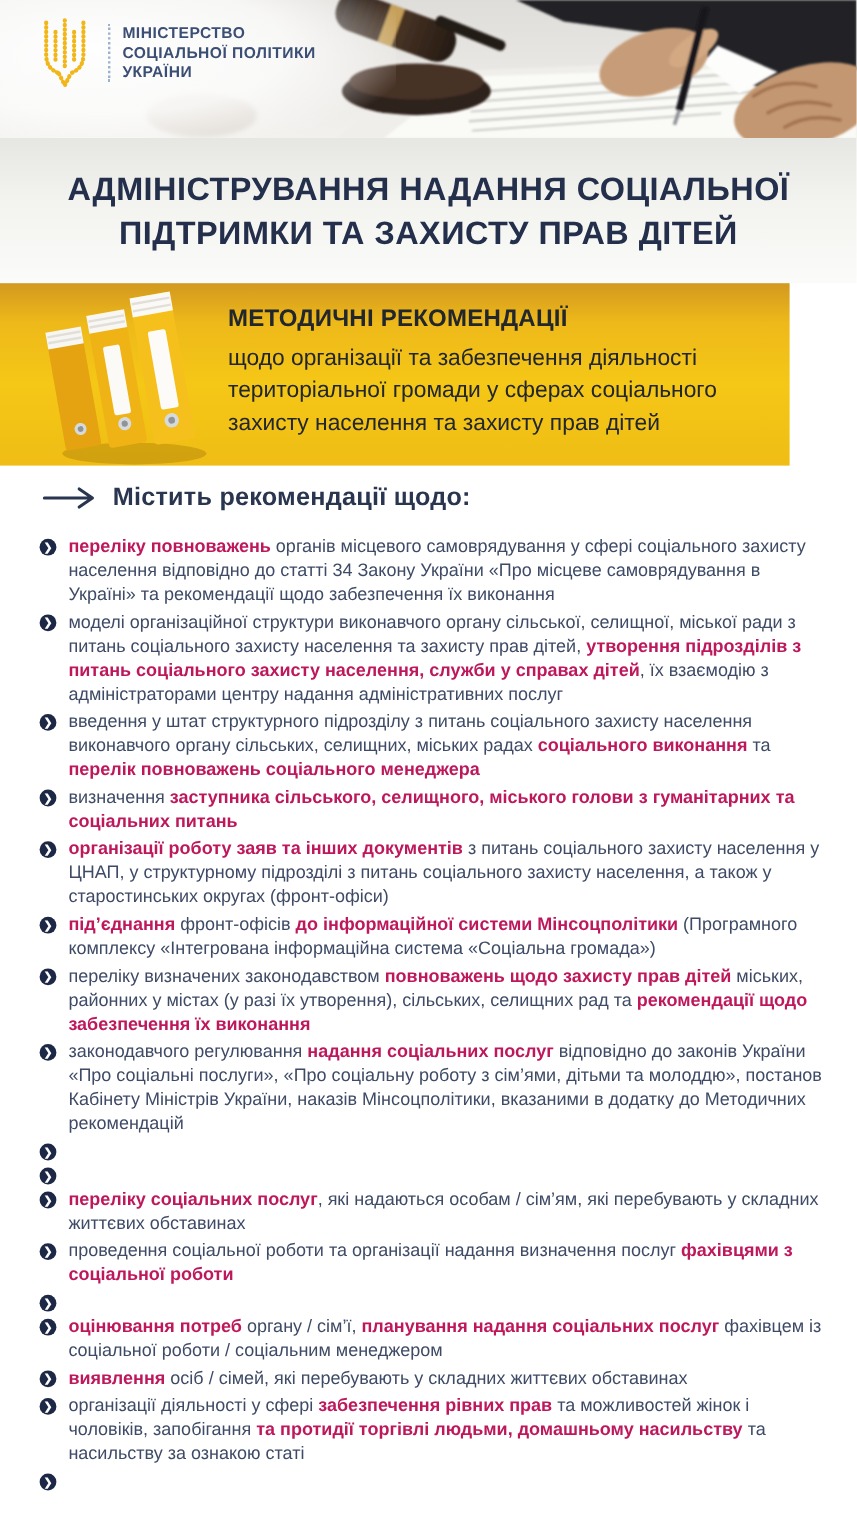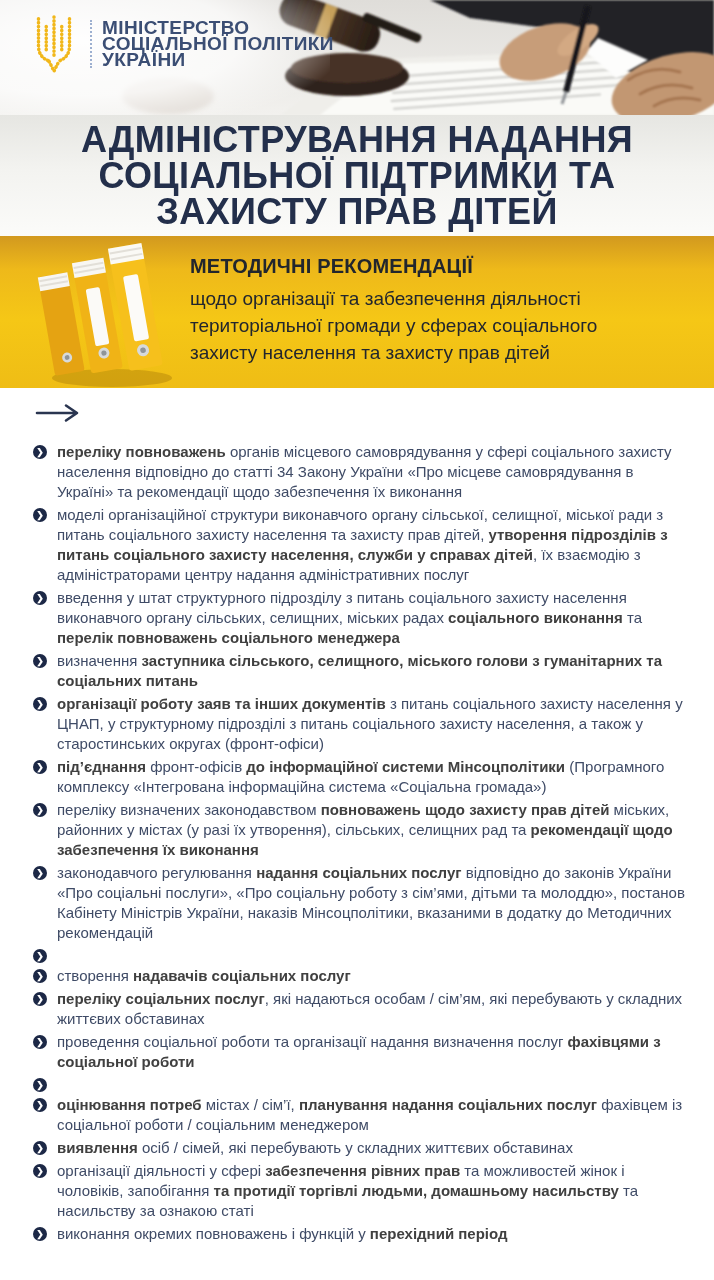--- a/index.html
+++ b/index.html
@@ -5,46 +5,46 @@
   html,body{margin:0;padding:0;background:#ffffff;}
   .page{position:relative;width:714px;height:1280px;overflow:hidden;background:#ffffff;
         font-family:"Liberation Sans",sans-serif;}
 
   
   .photo-header{position:relative;width:714px;height:115px;overflow:hidden;background:#e9e7e3;}
   .photo-header svg{display:block;}
   .logo{position:absolute;top:13px;left:28px;display:flex;align-items:center;gap:10px;}
   .logo-sep{height:48px;border-left:2px dotted #9db0d0;}
   .logo-text{display:flex;flex-direction:column;justify-content:center;
-             color:#3b4e74;font-weight:700;font-size:19px;line-height:16px;letter-spacing:.4px;}
+             color:#3b4e74;font-weight:700;font-size:13px;line-height:16px;letter-spacing:.4px;}
 
   
   .title-band{width:714px;height:121px;display:flex;align-items:center;justify-content:center;
               background:linear-gradient(180deg,#e6e6e2 0%,#f3f3f0 45%,#fbfbf9 100%);}
   .title-band h1{margin:12px;max-width:655px;text-align:center;color:#232f4b;
-                 font-size:36px;line-height:36px;font-weight:700;letter-spacing:.4px;}
-
-  
-  .banner{position:relative;width:714px;height:152px;overflow:hidden;
+                 font-size:27px;line-height:36px;font-weight:700;letter-spacing:.4px;}
+
+  
+  .banner{position:relative;width:658px;height:152px;overflow:hidden;
           background:linear-gradient(180deg,#d2991f 0%,#eeb91a 22%,#f5c716 55%,#efbd15 100%);}
   .binders{position:absolute;left:30px;top:4px;}
   .banner-text{position:absolute;left:190px;top:19px;max-width:490px;color:#22262d;}
   .banner-heading{font-size:20px;font-weight:700;letter-spacing:.2px;margin-bottom:7px;}
   .banner-subtitle{font-size:19px;font-weight:400;line-height:27px;max-width:470px;}
 
   
   .content{padding:15px 26px 0 33px;}
   .content-heading{display:flex;align-items:center;gap:13px;margin-left:2px;}
   .content-heading h2{margin:0;color:#2a3550;font-size:21px;font-weight:700;letter-spacing:.2px;}
   .rec-list{list-style:none;margin:19px 0 0 0;padding:0;}
   .rec-item{display:flex;gap:10px;margin-bottom:3px;}
   .bullet{flex:0 0 14px;width:14px;height:14px;border-radius:50%;background:#1c2846;color:#ffffff;
           font-size:9px;line-height:14px;text-align:center;font-weight:700;margin-top:3px;}
   .itext{font-size:15px;line-height:20px;color:#3f4b66;}
-  .itext b{font-weight:700;color:#404040;}
+  .itext b{font-weight:700;color:#be185d;}
 </style>
 </head>
 <body>
 
 <div class="page">
 
   <header class="photo-header">
     <svg width="714" height="115" viewBox="0 0 714 115" aria-hidden="true">
       <defs>
         <linearGradient id="bgGrad" x1="0" y1="0" x2="0" y2="1">
@@ -176,20 +176,21 @@
       <div class="banner-heading">МЕТОДИЧНІ РЕКОМЕНДАЦІЇ</div>
       <div class="banner-subtitle">щодо організації та забезпечення діяльності територіальної громади у сферах соціального захисту населення та захисту прав дітей</div>
     </div>
   </section>
 
   <section class="content">
     <div class="content-heading">
       <svg width="46" height="20" viewBox="0 0 46 20" aria-hidden="true">
         <path d="M2 10 H41 M31 2.5 L42 10 L31 17.5" fill="none" stroke="#2a3550" stroke-width="2.6" stroke-linecap="round" stroke-linejoin="round"></path>
       </svg>
+      <h2>Містить рекомендації щодо:</h2>
     </div>
     <ul class="rec-list">
         <li class="rec-item">
           <span class="bullet">❯</span>
           <span class="itext"><b>переліку повноважень</b><span> органів місцевого самоврядування у сфері соціального захисту населення відповідно до статті 34 Закону України «Про місцеве самоврядування в Україні» та рекомендації щодо забезпечення їх виконання</span></span>
         </li>
         <li class="rec-item">
           <span class="bullet">❯</span>
           <span class="itext"><span>моделі організаційної структури виконавчого органу сільської, селищної, міської ради з питань соціального захисту населення та захисту прав дітей, </span><b>утворення підрозділів з питань соціального захисту населення, служби у справах дітей</b><span>, їх взаємодію з адміністраторами центру надання адміністративних послуг</span></span>
         </li>
@@ -215,45 +216,43 @@
         </li>
         <li class="rec-item">
           <span class="bullet">❯</span>
           <span class="itext"><span>законодавчого регулювання </span><b>надання соціальних послуг</b><span> відповідно до законів України «Про соціальні послуги», «Про соціальну роботу з сім’ями, дітьми та молоддю», постанов Кабінету Міністрів України, наказів Мінсоцполітики, вказаними в додатку до Методичних рекомендацій</span></span>
         </li>
         <li class="rec-item">
           <span class="bullet">❯</span>
         </li>
         <li class="rec-item">
           <span class="bullet">❯</span>
-          <span class="itext"><span>створення </span><b>надавачів соціальних послуг</b></span>
         </li>
         <li class="rec-item">
           <span class="bullet">❯</span>
           <span class="itext"><b>переліку соціальних послуг</b><span>, які надаються особам / сім’ям, які перебувають у складних життєвих обставинах</span></span>
         </li>
         <li class="rec-item">
           <span class="bullet">❯</span>
           <span class="itext"><span>проведення соціальної роботи та організації надання визначення послуг </span><b>фахівцями з соціальної роботи</b></span>
         </li>
         <li class="rec-item">
           <span class="bullet">❯</span>
         </li>
         <li class="rec-item">
           <span class="bullet">❯</span>
-          <span class="itext"><b>оцінювання потреб</b><span> містах / сім’ї, </span><b>планування надання соціальних послуг</b><span> фахівцем із соціальної роботи / соціальним менеджером</span></span>
+          <span class="itext"><b>оцінювання потреб</b><span> органу / сім’ї, </span><b>планування надання соціальних послуг</b><span> фахівцем із соціальної роботи / соціальним менеджером</span></span>
         </li>
         <li class="rec-item">
           <span class="bullet">❯</span>
           <span class="itext"><b>виявлення</b><span> осіб / сімей, які перебувають у складних життєвих обставинах</span></span>
         </li>
         <li class="rec-item">
           <span class="bullet">❯</span>
           <span class="itext"><span>організації діяльності у сфері </span><b>забезпечення рівних прав</b><span> та можливостей жінок і чоловіків, запобігання </span><b>та протидії торгівлі людьми, домашньому насильству</b><span> та насильству за ознакою статі</span></span>
         </li>
         <li class="rec-item">
           <span class="bullet">❯</span>
-          <span class="itext"><span>виконання окремих повноважень і функцій у </span><b>перехідний період</b></span>
         </li>
       </ul>
   </section>
 
 </div>
 
 </body></html>

